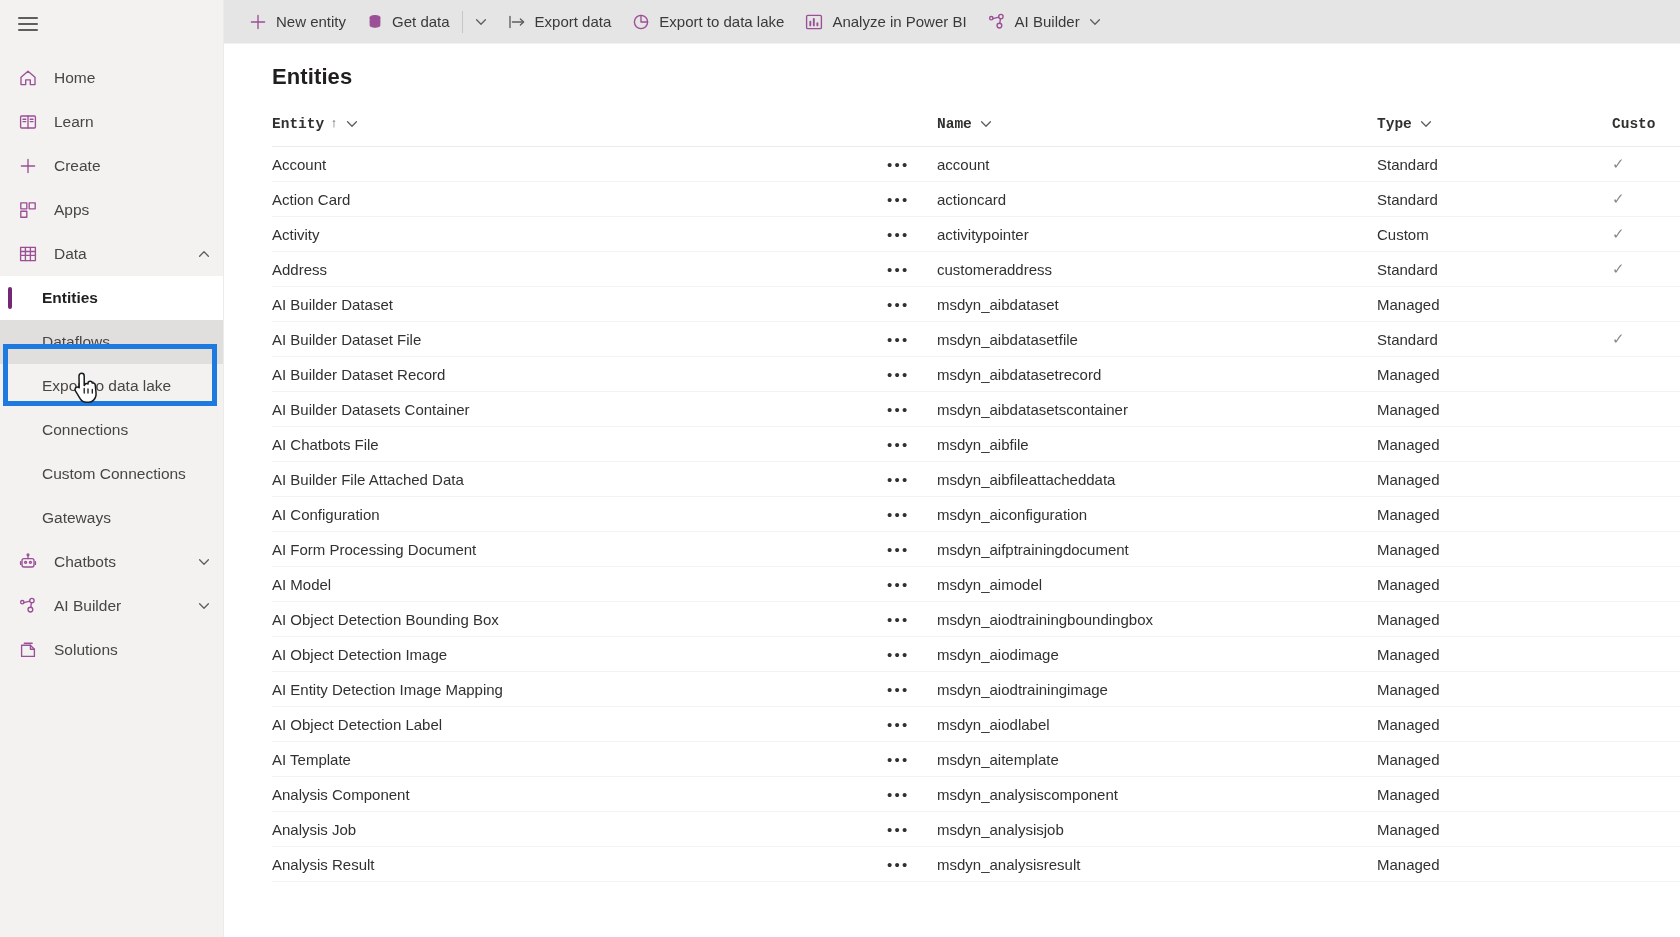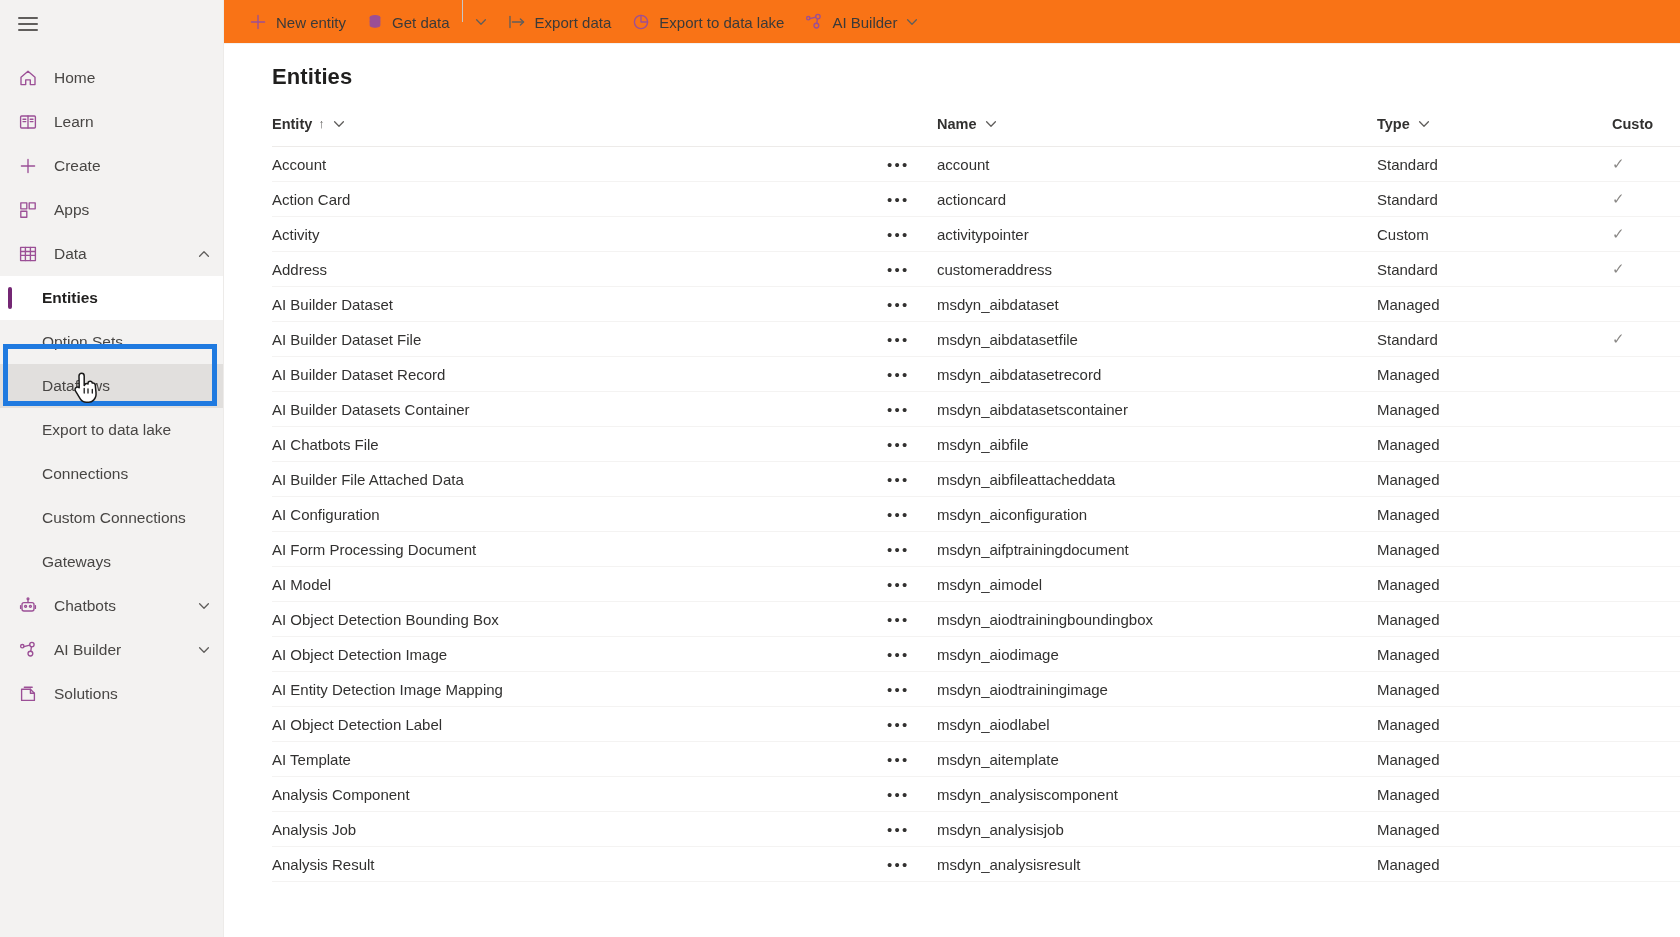--- a/index.html
+++ b/index.html
@@ -129,23 +129,23 @@
     display: flex;
     flex-direction: column;
     background: #ffffff;
     position: relative;
     overflow: hidden;
   }
 
   .cmdbar {
     height: 44px;
     min-height: 44px;
-    background: #f97316;
+    background: #e5e5e5;
     display: flex;
-    align-items: flex-start;
+    align-items: center;
     padding-left: 14px;
     border-bottom: 1px solid #f3f2f1;
   }
   .cmd {
     display: flex;
     align-items: center;
     height: 44px;
     padding: 0 10px;
     font-size: 15px;
     color: #3b3a39;
@@ -204,21 +204,21 @@
   table.grid th {
     text-align: left;
     font-size: 14.5px;
     font-weight: 600;
     color: #323130;
     padding: 0 0 14px 0;
     border-bottom: 1px solid #edebe9;
     vertical-align: bottom;
     white-space: nowrap;
   }
-  th .th-inner { display: flex; cursor: pointer; }
+  th .th-inner { display: flex; cursor: pointer; font-family: Liberation Mono, monospace; }
   th .sort-asc { margin-left: 6px; color: #605e5c; font-size: 13px; }
   th .th-chev { margin-left: 7px; color: #605e5c; display: flex; align-items: center; }
 
   table.grid td {
     font-size: 15px;
     color: #323130;
     height: 35px;
     padding: 0;
     border-bottom: 1px solid #f4f3f2;
     white-space: nowrap;
@@ -297,23 +297,20 @@
           </span>
           <span class="nav-label">Data</span>
           <span class="chev">
             <svg width="14" height="14" viewBox="0 0 14 14" fill="none" stroke="currentColor" stroke-width="1.3" stroke-linecap="round" stroke-linejoin="round">
               <path d="M2.6 9.2 L7 4.8 L11.4 9.2"></path>
             </svg>
           </span>
         </div>
         <div class="nav-sub selected">
           <span>Entities</span>
-        </div>
-        <div class="nav-sub">
-          <span>Option Sets</span>
         </div>
         <div class="nav-sub hovered">
           <span>Dataflows</span>
         </div>
         <div class="nav-sub">
           <span>Export to data lake</span>
         </div>
         <div class="nav-sub">
           <span>Connections</span>
         </div>
@@ -423,20 +420,29 @@
           <span>Export data</span>
         </div>
         <div class="cmd">
           <span class="ci">
             <svg width="20" height="20" viewBox="0 0 20 20" fill="none" stroke="#9b4f96" stroke-width="1.35" stroke-linecap="round" stroke-linejoin="round">
               <circle cx="10" cy="10" r="6.6"></circle>
               <path d="M10 3.4 V10 H16.6"></path>
             </svg>
           </span>
           <span>Export to data lake</span>
+        </div>
+        <div class="cmd">
+          <span class="ci">
+            <svg width="20" height="20" viewBox="0 0 20 20" fill="none" stroke="#9b4f96" stroke-width="1.35" stroke-linecap="round" stroke-linejoin="round">
+              <rect x="2.6" y="3.4" width="14.8" height="13.2" rx="1.2"></rect>
+              <path d="M6.3 13.4 V9.6 M9.8 13.4 V6.9 M13.4 13.4 V11.1" stroke-width="1.9"></path>
+            </svg>
+          </span>
+          <span>Analyze in Power BI</span>
         </div>
         <div class="cmd">
           <span class="ci">
             <svg width="20" height="20" viewBox="0 0 20 20" fill="none" stroke="#9b4f96" stroke-width="1.35" stroke-linecap="round" stroke-linejoin="round">
               <circle cx="4.3" cy="6.2" r="1.7"></circle>
               <circle cx="13.9" cy="4.6" r="2.2"></circle>
               <circle cx="12.4" cy="13.6" r="2.4"></circle>
               <path d="M5.9 6.7 L11.8 5.1 M13.4 6.9 L12.8 11.2"></path>
             </svg>
           </span>

